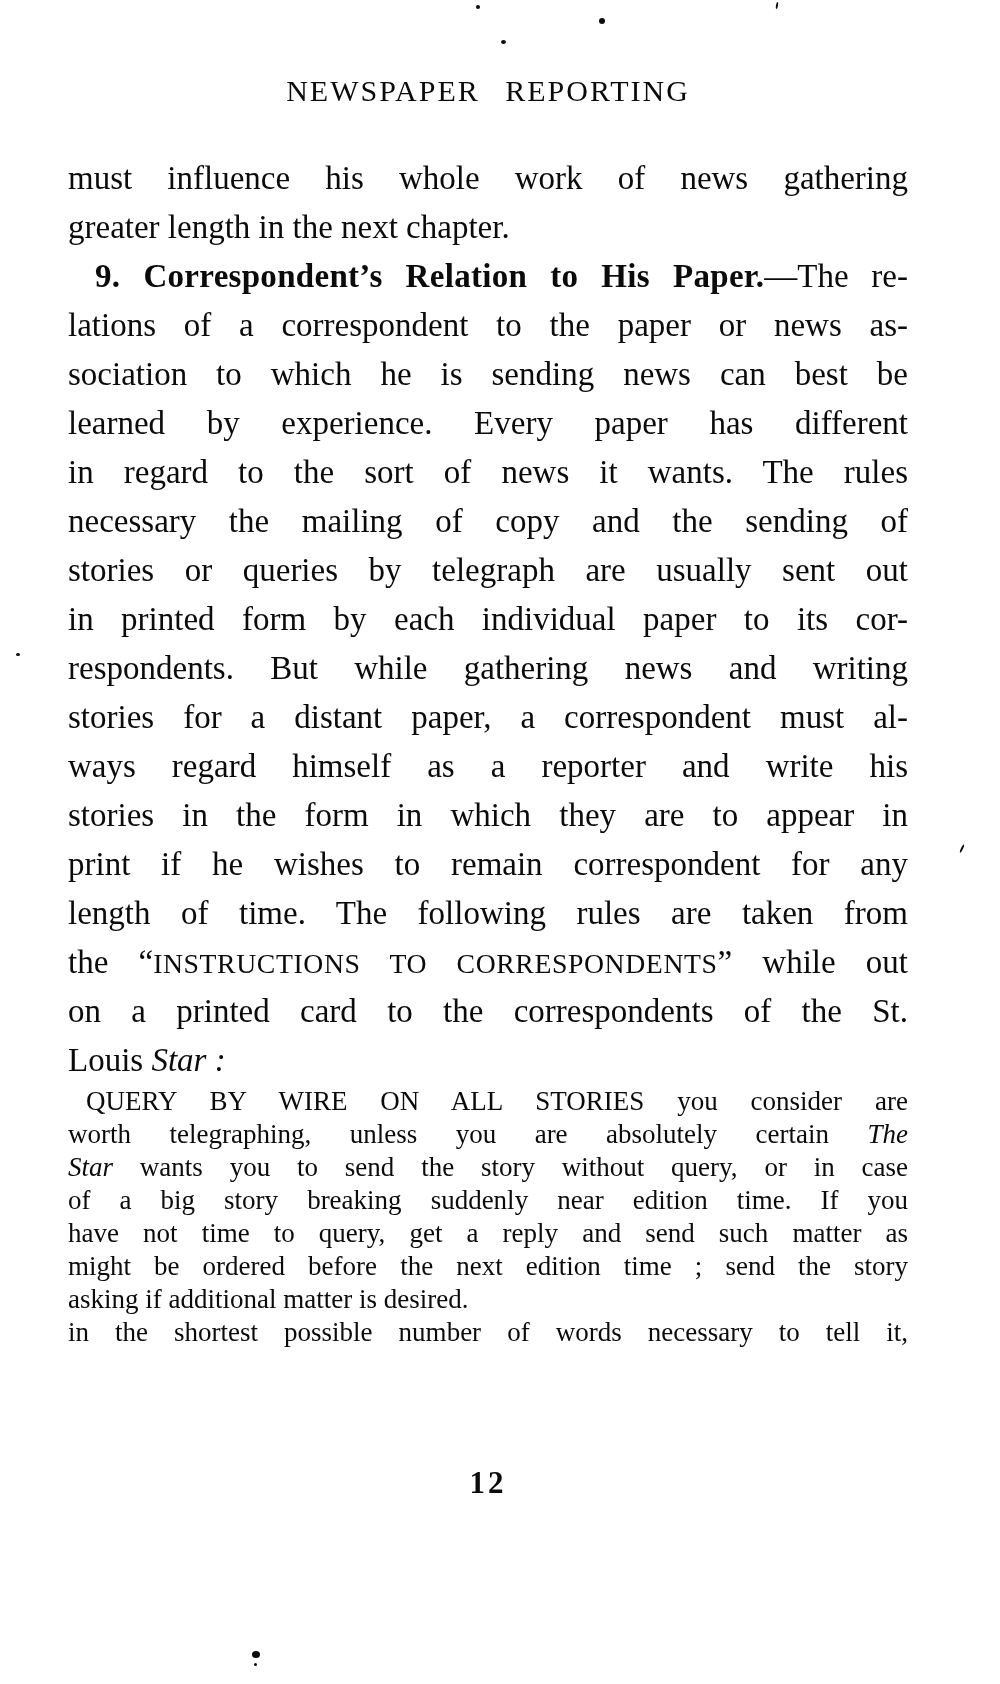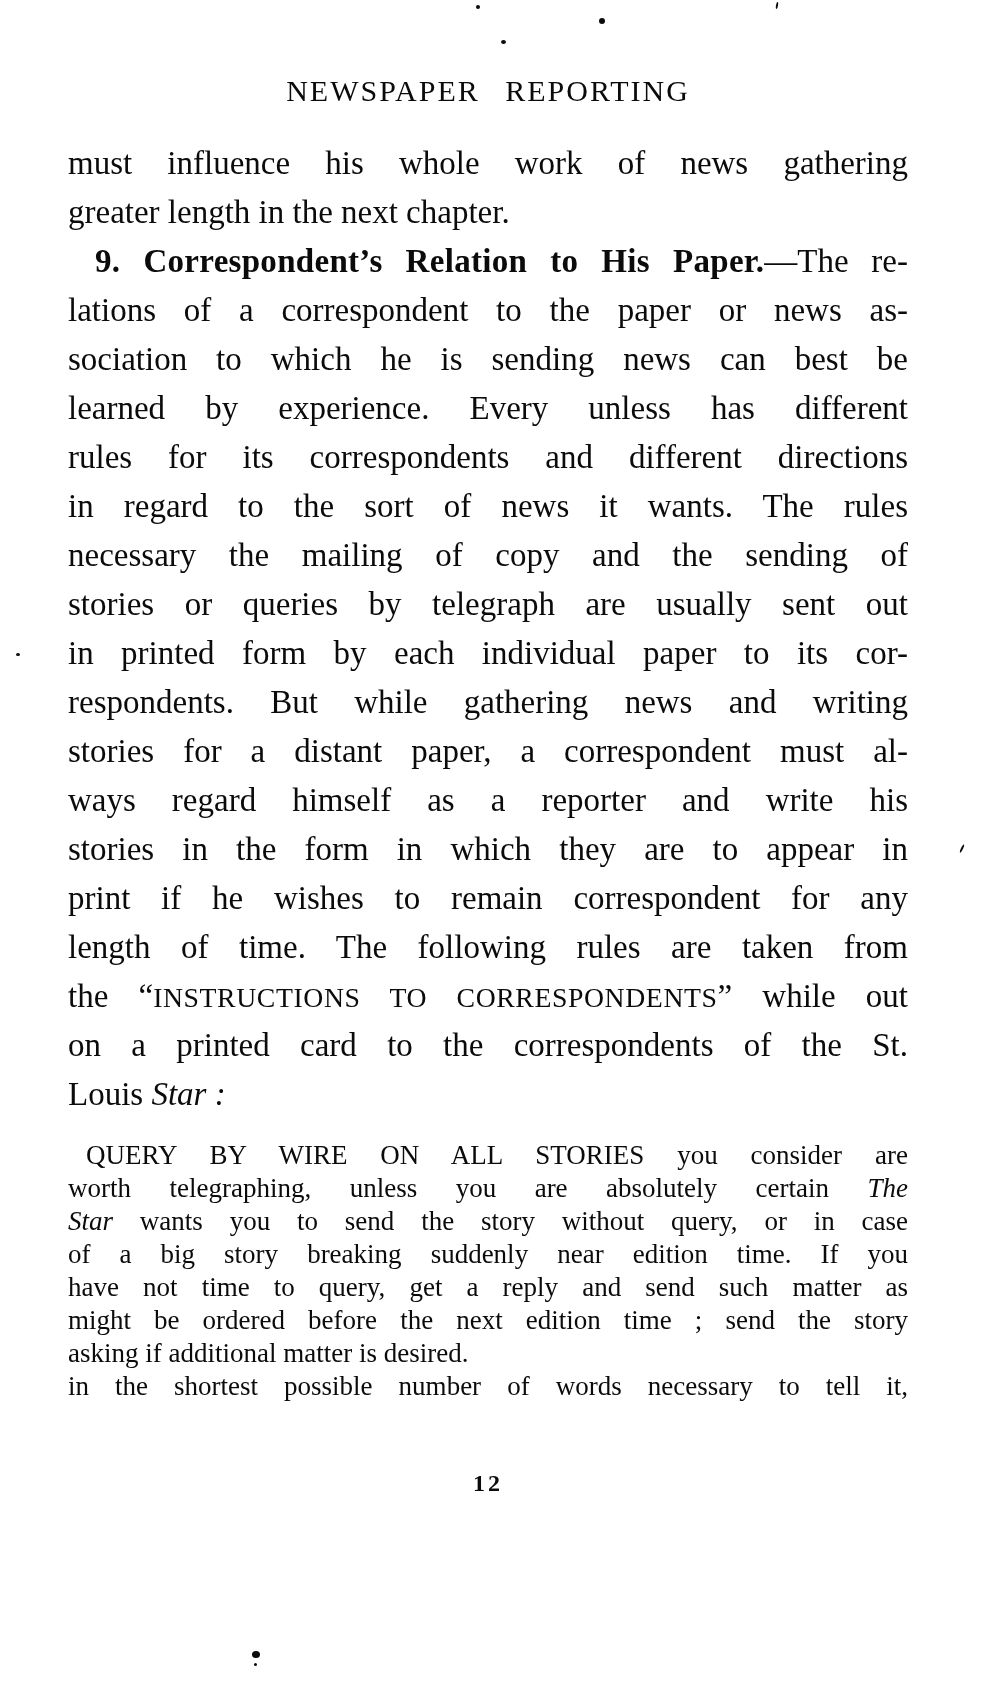--- a/index.html
+++ b/index.html
@@ -24,57 +24,57 @@
     width: 840px;
     text-align: center;
     font-size: 30px;
     line-height: 34px;
     letter-spacing: 2px;
     word-spacing: 16px;
     white-space: nowrap;
   }
   .body-text {
     position: absolute;
-    top: 139px;
+    top: 154px;
     left: 68px;
     width: 840px;
   }
   .line {
     text-align: justify;
     text-align-last: justify;
     white-space: normal;
   }
   .line.no-just {
     text-align: center;
     text-align-last: left;
   }
   .main-line {
     font-size: 33px;
     line-height: 49px;
     height: 49px;
   }
   .quote-block {
-    margin-top: 20px;
+    margin-top: 0;
   }
   .quote-line {
     font-size: 27px;
     line-height: 33px;
     height: 33px;
   }
   .seg-normal { }
   .seg-bold { font-weight: bold; letter-spacing: 0.3px; }
   .seg-italic { font-style: italic; }
   .seg-smallcaps { font-size: 0.84em; letter-spacing: 0.6px; }
   .page-number {
     position: absolute;
     top: 1466px;
     left: 68px;
     width: 840px;
     text-align: center;
-    font-size: 24px;
+    font-size: 31px;
     line-height: 34px;
     font-weight: bold;
     letter-spacing: 3px;
   }
   .speck {
     position: absolute;
     background: var(--ink, #0b0b0b);
     border-radius: 50%;
   }
 </style>
@@ -88,22 +88,21 @@
   <div class="body-text">
 
     <div class="paragraph">
         <div class="line main-line"><span class="seg-normal">must influence his whole work of news gathering</span></div>
         <div class="line main-line no-just"><span class="seg-normal">greater length in the next chapter.</span></div>
       </div>
       <div class="paragraph">
         <div class="line main-line" style="padding-left: 27px;"><span class="seg-bold">9. Correspondent’s Relation to His Paper.</span><span class="seg-normal">—The re-</span></div>
         <div class="line main-line"><span class="seg-normal">lations of a correspondent to the paper or news as-</span></div>
         <div class="line main-line"><span class="seg-normal">sociation to which he is sending news can best be</span></div>
-        <div class="line main-line"><span class="seg-normal">learned by experience.  Every unless has different</span></div>
-        <div class="line main-line"><span class="seg-normal">rules for its correspondents and different directions</span></div>
+        <div class="line main-line"><span class="seg-normal">learned by experience.  Every paper has different</span></div>
         <div class="line main-line"><span class="seg-normal">in regard to the sort of news it wants.  The rules</span></div>
         <div class="line main-line"><span class="seg-normal">necessary the mailing of copy and the sending of</span></div>
         <div class="line main-line"><span class="seg-normal">stories or queries by telegraph are usually sent out</span></div>
         <div class="line main-line"><span class="seg-normal">in printed form by each individual paper to its cor-</span></div>
         <div class="line main-line"><span class="seg-normal">respondents.  But while gathering news and writing</span></div>
         <div class="line main-line"><span class="seg-normal">stories for a distant paper, a correspondent must al-</span></div>
         <div class="line main-line"><span class="seg-normal">ways regard himself as a reporter and write his</span></div>
         <div class="line main-line"><span class="seg-normal">stories in the form in which they are to appear in</span></div>
         <div class="line main-line"><span class="seg-normal">print if he wishes to remain correspondent for any</span></div>
         <div class="line main-line"><span class="seg-normal">length of time.  The following rules are taken from</span></div>

